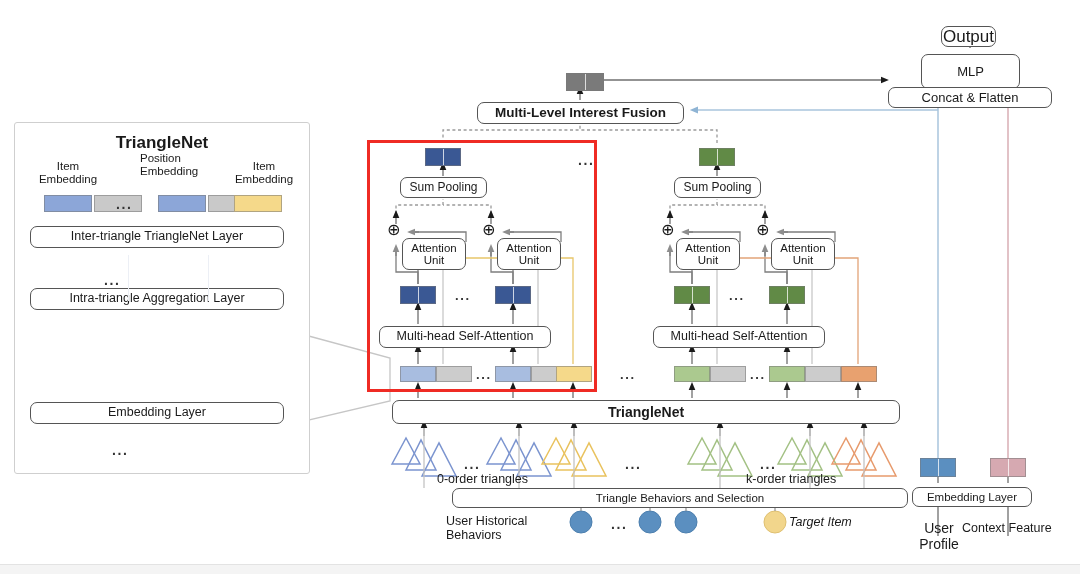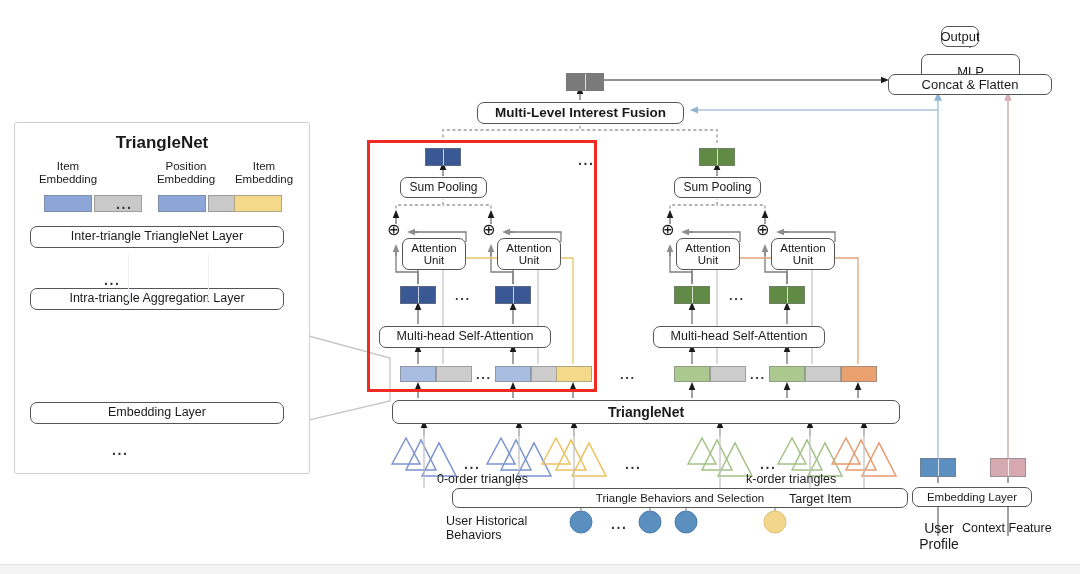--- a/index.html
+++ b/index.html
@@ -365,21 +365,21 @@
       <line x1="1008" y1="483" x2="1008" y2="470"></line>
     </g>
   </svg>
 
   <div class="abs panel" style="left:14px;top:122px;width:296px;height:352px;"></div>
 
   <div class="lbl" style="left:14px;top:133px;width:296px;text-align:center;font-size:17px;font-weight:bold;">TriangleNet</div>
 
   <div class="lbl" style="left:26px;top:160px;width:84px;text-align:center;font-size:11.5px;">Item
 Embedding</div>
-  <div class="lbl" style="left:140px;top:160px;width:92px;text-align:center;font-size:11.5px;">Position
+  <div class="lbl" style="left:140px;top:152px;width:92px;text-align:left;font-size:11.5px;">Position
 Embedding</div>
   <div class="lbl" style="left:222px;top:160px;width:84px;text-align:center;font-size:11.5px;">Item
 Embedding</div>
 
   <div class="abs cell" style="left:44px;top:195px;width:48px;height:17px;background:#8ca6d8;"></div>
   <div class="abs cell" style="left:94px;top:195px;width:48px;height:17px;background:#c9c9c9;"></div>
   <div class="abs cell" style="left:158px;top:195px;width:48px;height:17px;background:#8ca6d8;"></div>
   <div class="abs cell" style="left:208px;top:195px;width:48px;height:17px;background:#c9c9c9;"></div>
   <div class="abs cell" style="left:234px;top:195px;width:48px;height:17px;background:#f5d98a;"></div>
   <div class="abs" style="left:44px;top:195px;width:1px;height:17px;"></div>
@@ -390,23 +390,23 @@
   <div class="abs rbox" style="left:30px;top:402px;width:254px;height:22px;font-size:12.5px;">Embedding Layer</div>
 
   <div class="dots" style="left:104px;top:272px;font-size:14px;">...</div>
   <div class="dots" style="left:112px;top:442px;font-size:14px;">...</div>
 
   <div class="abs" style="left:128px;top:255px;width:1px;height:46px;background:#eceff5;"></div>
   <div class="abs" style="left:208px;top:255px;width:1px;height:46px;background:#eceff5;"></div>
 
   <div class="abs redbox" style="left:367px;top:140px;width:230px;height:252px;"></div>
 
-  <div class="abs rbox" style="left:941px;top:26px;width:38px;height:21px;font-size:13px;">Output</div>
+  <div class="abs rbox" style="left:941px;top:26px;width:55px;height:21px;font-size:17px;">Output</div>
   <div class="abs rbox" style="left:921px;top:54px;width:99px;height:35px;font-size:13px;">MLP</div>
-  <div class="abs rbox" style="left:888px;top:74px;width:164px;height:21px;font-size:13px;">Concat &amp; Flatten</div>
+  <div class="abs rbox" style="left:888px;top:87px;width:164px;height:21px;font-size:13px;">Concat &amp; Flatten</div>
 
   <div class="abs cell split" style="left:566px;top:73px;width:38px;height:18px;background:#7a7a7a;position:absolute;"></div>
   <div class="abs rbox b" style="left:477px;top:102px;width:207px;height:22px;font-size:13.5px;">Multi-Level Interest  Fusion</div>
 
   <div class="abs cell split" style="left:425px;top:148px;width:36px;height:18px;background:#3a5894;"></div>
   <div class="abs rbox" style="left:400px;top:177px;width:87px;height:21px;font-size:12px;">Sum Pooling</div>
 
   <div class="lbl" style="left:387px;top:221px;font-size:16px;color:#1a1a1a;">⊕</div>
   <div class="lbl" style="left:482px;top:221px;font-size:16px;color:#1a1a1a;">⊕</div>
 
@@ -463,21 +463,21 @@
 
   <div class="dots" style="left:464px;top:456px;font-size:14px;">...</div>
   <div class="dots" style="left:625px;top:456px;font-size:14px;">...</div>
   <div class="dots" style="left:625px;top:478px;font-size:14px;">...</div>
   <div class="dots" style="left:760px;top:456px;font-size:14px;">...</div>
 
   <div class="abs rbox" style="left:452px;top:488px;width:456px;height:20px;font-size:11.5px;">Triangle Behaviors and Selection</div>
 
   <div class="lbl" style="left:446px;top:514px;font-size:12.5px;">User Historical
 Behaviors</div>
-  <div class="lbl" style="left:789px;top:492px;font-size:12.5px;">Target Item</div>
+  <div class="lbl" style="left:789px;top:515px;font-size:12.5px;font-style:italic;">Target Item</div>
   <div class="dots" style="left:611px;top:516px;font-size:14px;">...</div>
 
   <div class="abs cell split" style="left:920px;top:458px;width:36px;height:19px;background:#5b8fc0;"></div>
   <div class="abs cell split" style="left:990px;top:458px;width:36px;height:19px;background:#d6a9b1;"></div>
 
   <div class="abs rbox" style="left:912px;top:487px;width:120px;height:20px;font-size:11.5px;">Embedding  Layer</div>
 
   <div class="lbl" style="left:919px;top:521px;width:40px;text-align:center;font-size:14px;">User
 Profile</div>
   <div class="lbl" style="left:962px;top:521px;font-size:12.5px;">Context Feature</div>

